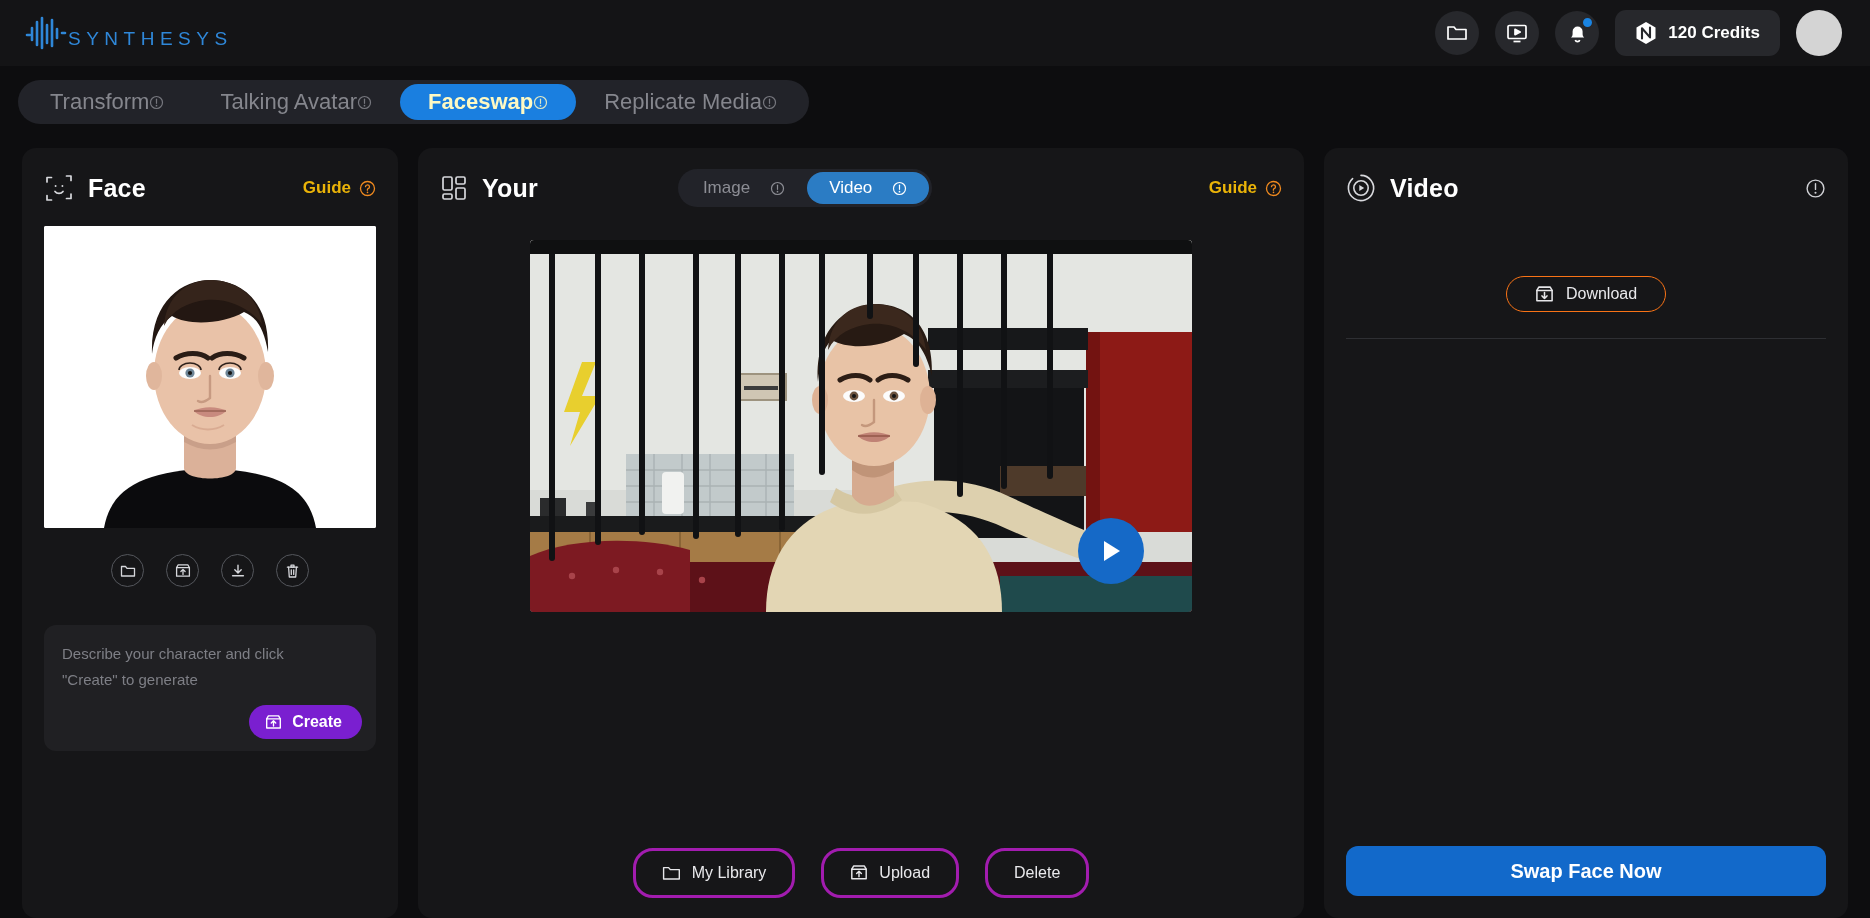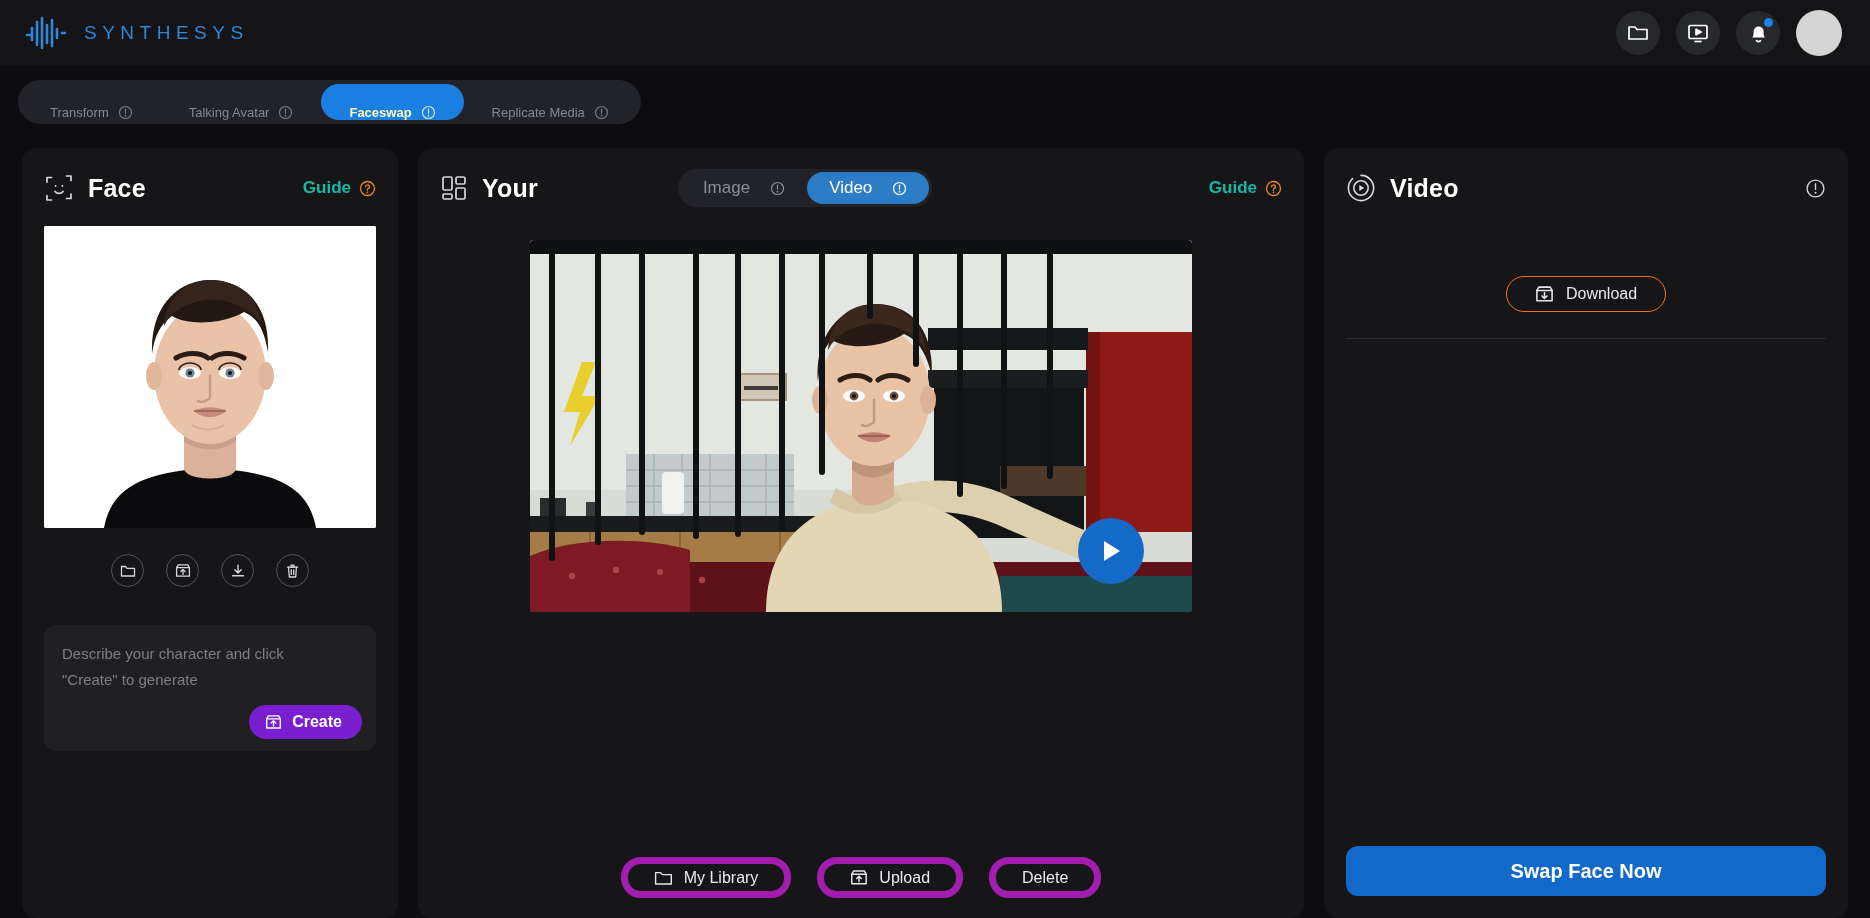--- a/index.html
+++ b/index.html
@@ -11,21 +11,21 @@
     color: #ffffff;
   }
 
   
   .topbar {
     height: 66px;
     display: flex; align-items: center;
     padding: 0 28px 0 24px;
     background: #141416;
   }
-  .brand { display: flex; align-items: center; gap: 16px; }
+  .brand { display: flex; align-items: flex-end; }
   .brand-mark { width: 44px; height: 34px; display: block; }
   .brand-name {
     font-size: 19px; letter-spacing: 5.5px; font-weight: 500;
     color: #2f87d8;
   }
   .topbar-spacer { flex: 1; }
   .top-actions { display: flex; align-items: center; gap: 16px; }
   .icon-circle {
     width: 44px; height: 44px; border-radius: 50%;
     background: #27282c;
@@ -53,23 +53,23 @@
   .tabbar-wrap { padding: 14px 0 0 18px; }
   .tabbar {
     display: inline-flex; align-items: center;
     background: #222329;
     border-radius: 24px;
     height: 44px;
     padding: 0 4px;
   }
   .tab {
     height: 36px; padding: 0 28px;
-    display: flex; align-items: flex-end; gap: 9px;
+    display: flex; align-items: center; 
     border-radius: 20px;
-    font-size: 13px; color: #85868d;
+    font-size: 22px; color: #85868d;
     white-space: nowrap;
     cursor: pointer;
   }
   .tab.active { background: #1a7fe0; color: #fef9c3; font-weight: 600; }
   .tab .i-info { opacity: .85; }
 
   
   .main {
     display: flex; gap: 20px;
     padding: 24px 22px 0 22px;
@@ -89,21 +89,21 @@
     height: 60px; padding: 0 22px;
     margin-top: 10px;
   }
   .panel-title {
     font-size: 25px; font-weight: 600; color: #fff;
     margin-left: 14px; letter-spacing: .2px;
   }
   .head-spacer { flex: 1; }
   .guide-link {
     display: flex; align-items: center; gap: 8px;
-    color: #14b8a6; font-size: 17px; font-weight: 700;
+    color: #eab308; font-size: 17px; font-weight: 700;
     cursor: pointer;
   }
 
   
   .face-img-box {
     margin: 8px 22px 0 22px;
     height: 302px;
     background: #ffffff;
     border-radius: 2px;
     overflow: hidden;
@@ -166,22 +166,22 @@
     width: 66px; height: 66px; border-radius: 50%;
     background: #1569c7;
     display: flex; align-items: center; justify-content: center;
     cursor: pointer;
   }
   .media-footer {
     position: absolute; left: 0; right: 0; bottom: 20px;
     display: flex; justify-content: center; gap: 26px;
   }
   .pill-btn {
-    height: 41px; border-radius: 20px;
-    border: 7px solid #a21caf; background: transparent;
+    height: 50px; border-radius: 20px;
+    border: 3px solid #a21caf; background: transparent;
     color: #e9e9ec; font-size: 16px;
     display: flex; align-items: center; gap: 11px;
     padding: 0 26px; cursor: pointer;
     font-family: "Liberation Sans", sans-serif;
   }
 
   
   .video-empty {
     margin-top: 24px;
     display: flex; flex-direction: column; align-items: center;
@@ -266,20 +266,29 @@
       </span>
     </div>
     <div class="icon-circle">
       <span>
         <svg width="21" height="22" viewBox="0 0 21 22" fill="none" stroke="#fff" stroke-width="1.7" stroke-linejoin="round">
           <path d="M4 15.5c1.1-1 1.6-2.1 1.6-3.6V9.6a5 5 0 0 1 10 0v2.3c0 1.5.5 2.6 1.6 3.6z" fill="#fff" stroke="none"></path>
           <path d="M8.3 18a2.3 2.3 0 0 0 4.4 0" stroke="#fff"></path>
         </svg>
       </span>
       <span class="badge-dot"></span>
+    </div>
+    <div class="credits-pill">
+      <span>
+        <svg width="22" height="24" viewBox="0 0 22 24">
+          <path d="M11 1 20.5 6.4v11.2L11 23 1.5 17.6V6.4z" fill="#fff"></path>
+          <path d="M7 17.5V7.2l8 9.2V6.5" fill="none" stroke="#27282c" stroke-width="2.1" stroke-linecap="round" stroke-linejoin="round"></path>
+        </svg>
+      </span>
+      <span>120 Credits</span>
     </div>
     <div class="avatar-circle"></div>
   </div>
 </div>
 
 <div class="tabbar-wrap">
   <div class="tabbar">
 
     <div class="tab">
       <span>Transform</span>

